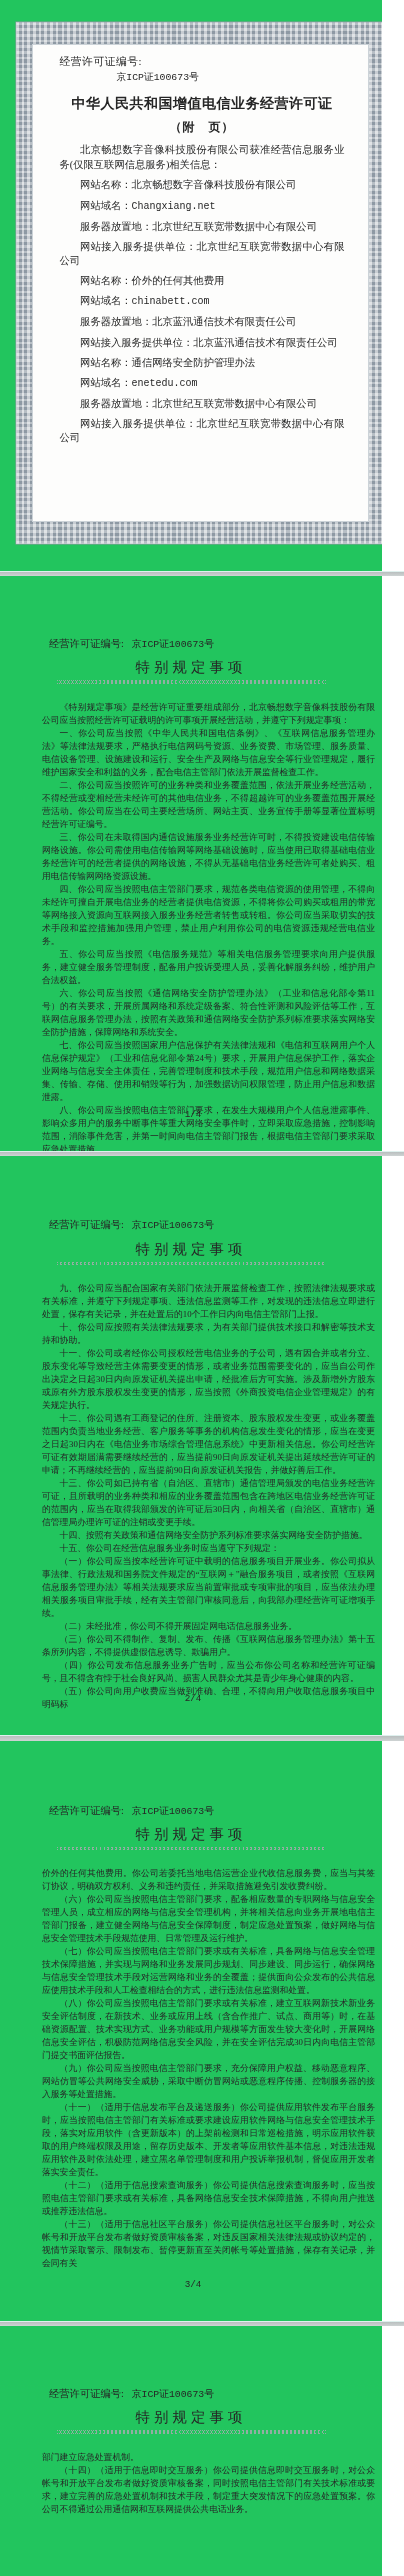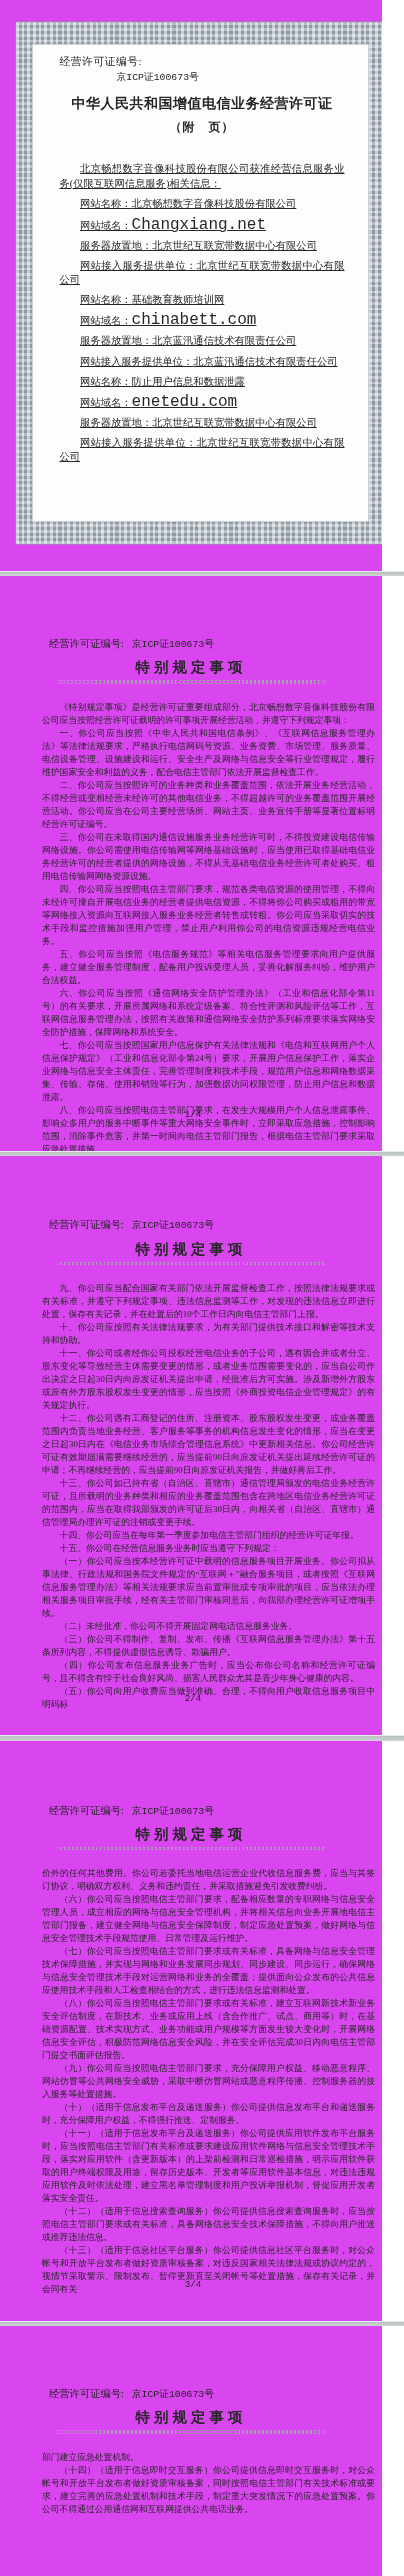--- a/index.html
+++ b/index.html
@@ -2,21 +2,21 @@
 <html style="font-size:8.2px"><head>
 <meta charset="utf-8">
 <style>
   html,body{margin:0;padding:0;}
   body{
     width:405px;
     background:#ffffff;
     font-family:"Liberation Serif","DejaVu Serif",serif;
     color:#262626;
   }
-  .page{position:relative;width:382px;background:#d946ef;overflow:hidden;}
+  .page{position:relative;width:382px;background:#22c55e;overflow:hidden;}
   .sep{
     width:405px;height:5.2px;
     background:linear-gradient(#b9bfbf,#ced3d3);
     border-top:0.5px solid #dff0ee;
     box-sizing:border-box;
   }
   
   .cert-page{height:571px;}
   .cert-frame{
     position:absolute;left:15.5px;top:21.6px;width:369px;height:522px;
@@ -33,35 +33,35 @@
     padding:10.3px 23px 0 27px;
     box-sizing:border-box;
   }
   .cert-lic-label{font-size:10.8px;letter-spacing:0.5px;}
   .cert-lic-value{font-size:9.8px;margin:2.1px 0 0 57px;font-family:"Liberation Mono","DejaVu Sans Mono",monospace;}
   .cert-title{
     margin:11.3px 0 0 0;text-align:center;
     font-size:14px;font-weight:bold;letter-spacing:0.5px;
   }
   .cert-subtitle{margin:6.2px 0 0 0;text-align:center;font-size:12px;font-weight:bold;letter-spacing:1px;}
-  .cert-body{margin-top:26px;font-size:10.3px;line-height:14.4px;text-decoration:underline;}
+  .cert-body{margin-top:7px;font-size:10.3px;line-height:14.4px;}
   .cert-intro{margin:0 0 6.2px 0;text-indent:2em;text-align:justify;}
   .cert-item{margin:0 0 5.7px 0;text-indent:2em;text-align:justify;}
-  .mono{font-family:"Liberation Mono","DejaVu Sans Mono",monospace;font-size:16px;}
+  .mono{font-family:"Liberation Mono","DejaVu Sans Mono",monospace;font-size:10px;}
   
   .reg-page .reg-head{padding:0 5px 0 49px;}
   .reg-head{font-size:10.3px;}
   .reg-p2 .reg-head{padding-top:61px;}
   .reg-p3 .reg-head{padding-top:62px;}
   .reg-p4 .reg-head{padding-top:63px;}
   .reg-p5 .reg-head{padding-top:61px;}
   .reg-lic-value{font-size:9.8px;margin-left:5.2px;font-family:"Liberation Mono","DejaVu Sans Mono",monospace;}
   .reg-title{
     margin:7.2px 0 0 0;text-align:center;
-    font-size:14.4px;font-weight:bold;letter-spacing:4.1px;
+    font-size:14.4px;font-weight:normal;letter-spacing:4.1px;
   }
   .squig{
     width:269px;height:3.6px;margin:3.1px auto 0 auto;
     background:
       repeating-linear-gradient(115deg,#a6abaf 0 0.9px,transparent 0.9px 3.6px),
       repeating-linear-gradient(65deg,#a6abaf 0 0.9px,transparent 0.9px 3.6px);
     opacity:.85;
   }
   .reg-body{
     margin:17px 0 0 42px;width:333px;
@@ -92,26 +92,26 @@
       <h1 class="cert-title">中华人民共和国增值电信业务经营许可证</h1>
       <h2 class="cert-subtitle">（附　页）</h2>
       <div class="cert-body">
         <p class="cert-intro">北京畅想数字音像科技股份有限公司获准经营信息服务业务(仅限互联网信息服务)相关信息：</p>
 
         <p class="cert-item"><span>网站名称：</span><span>北京畅想数字音像科技股份有限公司</span></p>
         <p class="cert-item"><span>网站域名：</span><span class="mono">Changxiang.net</span></p>
         <p class="cert-item"><span>服务器放置地：</span><span>北京世纪互联宽带数据中心有限公司</span></p>
         <p class="cert-item"><span>网站接入服务提供单位：</span><span>北京世纪互联宽带数据中心有限公司</span></p>
 
-        <p class="cert-item"><span>网站名称：</span><span>基础教育教师培训网</span></p>
+        <p class="cert-item"><span>网站名称：</span><span>价外的任何其他费用</span></p>
         <p class="cert-item"><span>网站域名：</span><span class="mono">chinabett.com</span></p>
         <p class="cert-item"><span>服务器放置地：</span><span>北京蓝汛通信技术有限责任公司</span></p>
         <p class="cert-item"><span>网站接入服务提供单位：</span><span>北京蓝汛通信技术有限责任公司</span></p>
 
-        <p class="cert-item"><span>网站名称：</span><span>防止用户信息和数据泄露</span></p>
+        <p class="cert-item"><span>网站名称：</span><span>通信网络安全防护管理办法</span></p>
         <p class="cert-item"><span>网站域名：</span><span class="mono">enetedu.com</span></p>
         <p class="cert-item"><span>服务器放置地：</span><span>北京世纪互联宽带数据中心有限公司</span></p>
         <p class="cert-item"><span>网站接入服务提供单位：</span><span>北京世纪互联宽带数据中心有限公司</span></p>
       </div>
     </div>
   </div>
 </div>
 
 <div class="sep"></div>
 
@@ -144,21 +144,21 @@
     <span class="reg-lic-value">京ICP证100673号</span>
   </div>
   <h2 class="reg-title">特别规定事项</h2>
   <div class="squig"></div>
   <div class="reg-body">
     <p>九、你公司应当配合国家有关部门依法开展监督检查工作，按照法律法规要求或有关标准，并遵守下列规定事项、违法信息监测等工作，对发现的违法信息立即进行处置，保存有关记录，并在处置后的10个工作日内向电信主管部门上报。</p>
     <p>十、你公司应按照有关法律法规要求，为有关部门提供技术接口和解密等技术支持和协助。</p>
     <p>十一、你公司或者经你公司授权经营电信业务的子公司，遇有因合并或者分立、股东变化等导致经营主体需要变更的情形，或者业务范围需要变化的，应当自公司作出决定之日起30日内向原发证机关提出申请，经批准后方可实施。涉及新增外方股东或原有外方股东股权发生变更的情形，应当按照《外商投资电信企业管理规定》的有关规定执行。</p>
     <p>十二、你公司遇有工商登记的住所、注册资本、股东股权发生变更，或业务覆盖范围内负责当地业务经营、客户服务等事务的机构信息发生变化的情形，应当在变更之日起30日内在《电信业务市场综合管理信息系统》中更新相关信息。你公司经营许可证有效期届满需要继续经营的，应当提前90日向原发证机关提出延续经营许可证的申请；不再继续经营的，应当提前90日向原发证机关报告，并做好善后工作。</p>
     <p>十三、你公司如已持有省（自治区、直辖市）通信管理局颁发的电信业务经营许可证，且所载明的业务种类和相应的业务覆盖范围包含在跨地区电信业务经营许可证的范围内，应当在取得我部颁发的许可证后30日内，向相关省（自治区、直辖市）通信管理局办理许可证的注销或变更手续。</p>
-    <p>十四、你公司应当在每年第一季度参加电信主管部门组织的经营许可证年报。</p>
+    <p>十四、按照有关政策和通信网络安全防护系列标准要求落实网络安全防护措施。</p>
     <p>十五、你公司在经营信息服务业务时应当遵守下列规定：</p>
     <p>（一）你公司应当按本经营许可证中载明的信息服务项目开展业务。你公司拟从事法律、行政法规和国务院文件规定的“互联网＋”融合服务项目，或者按照《互联网信息服务管理办法》等相关法规要求应当前置审批或专项审批的项目，应当依法办理相关服务项目审批手续，经有关主管部门审核同意后，向我部办理经营许可证增项手续。</p>
     <p>（二）未经批准，你公司不得开展固定网电话信息服务业务。</p>
     <p>（三）你公司不得制作、复制、发布、传播《互联网信息服务管理办法》第十五条所列内容，不得提供虚假信息诱导、欺骗用户。</p>
     <p>（四）你公司发布信息服务业务广告时，应当公布你公司名称和经营许可证编号，且不得含有悖于社会良好风尚、损害人民群众尤其是青少年身心健康的内容。</p>
     <p>（五）你公司向用户收费应当做到准确、合理，不得向用户收取信息服务项目中明码标</p>
   </div>
   <div class="page-num">2/4</div>
 </div>
 
@@ -170,21 +170,20 @@
     <span class="reg-lic-value">京ICP证100673号</span>
   </div>
   <h2 class="reg-title">特别规定事项</h2>
   <div class="squig"></div>
   <div class="reg-body">
     <p class="cont">价外的任何其他费用。你公司若委托当地电信运营企业代收信息服务费，应当与其签订协议，明确双方权利、义务和违约责任，并采取措施避免引发收费纠纷。</p>
     <p>（六）你公司应当按照电信主管部门要求，配备相应数量的专职网络与信息安全管理人员，成立相应的网络与信息安全管理机构，并将相关信息向业务开展地电信主管部门报备，建立健全网络与信息安全保障制度，制定应急处置预案，做好网络与信息安全管理技术手段规范使用、日常管理及运行维护。</p>
     <p>（七）你公司应当按照电信主管部门要求或有关标准，具备网络与信息安全管理技术保障措施，并实现与网络和业务发展同步规划、同步建设、同步运行，确保网络与信息安全管理技术手段对运营网络和业务的全覆盖；提供面向公众发布的公共信息应使用技术手段和人工检查相结合的方式，进行违法信息监测和处置。</p>
     <p>（八）你公司应当按照电信主管部门要求或有关标准，建立互联网新技术新业务安全评估制度，在新技术、业务或应用上线（含合作推广、试点、商用等）时，在基础资源配置、技术实现方式、业务功能或用户规模等方面发生较大变化时，开展网络信息安全评估，积极防范网络信息安全风险，并在安全评估完成30日内向电信主管部门提交书面评估报告。</p>
     <p>（九）你公司应当按照电信主管部门要求，充分保障用户权益、移动恶意程序、网站仿冒等公共网络安全威胁，采取中断仿冒网站或恶意程序传播、控制服务器的接入服务等处置措施。</p>
-    <p>（十）（适用于信息发布平台及递送服务）你公司提供信息发布平台和递送服务时，充分保障用户权益，不得强行推送、定制服务。</p>
     <p>（十一）（适用于信息发布平台及递送服务）你公司提供应用软件发布平台服务时，应当按照电信主管部门有关标准或要求建设应用软件网络与信息安全管理技术手段，落实对应用软件（含更新版本）的上架前检测和日常巡检措施，明示应用软件获取的用户终端权限及用途，留存历史版本、开发者等应用软件基本信息，对违法违规应用软件及时依法处理，建立黑名单管理制度和用户投诉举报机制，督促应用开发者落实安全责任。</p>
     <p>（十二）（适用于信息搜索查询服务）你公司提供信息搜索查询服务时，应当按照电信主管部门要求或有关标准，具备网络信息安全技术保障措施，不得向用户推送或推荐违法信息。</p>
     <p>（十三）（适用于信息社区平台服务）你公司提供信息社区平台服务时，对公众帐号和开放平台发布者做好资质审核备案，对违反国家相关法律法规或协议约定的，视情节采取警示、限制发布、暂停更新直至关闭帐号等处置措施，保存有关记录，并会同有关</p>
   </div>
   <div class="page-num">3/4</div>
 </div>
 
 <div class="sep"></div>
 
 <div class="page reg-page reg-p5">

